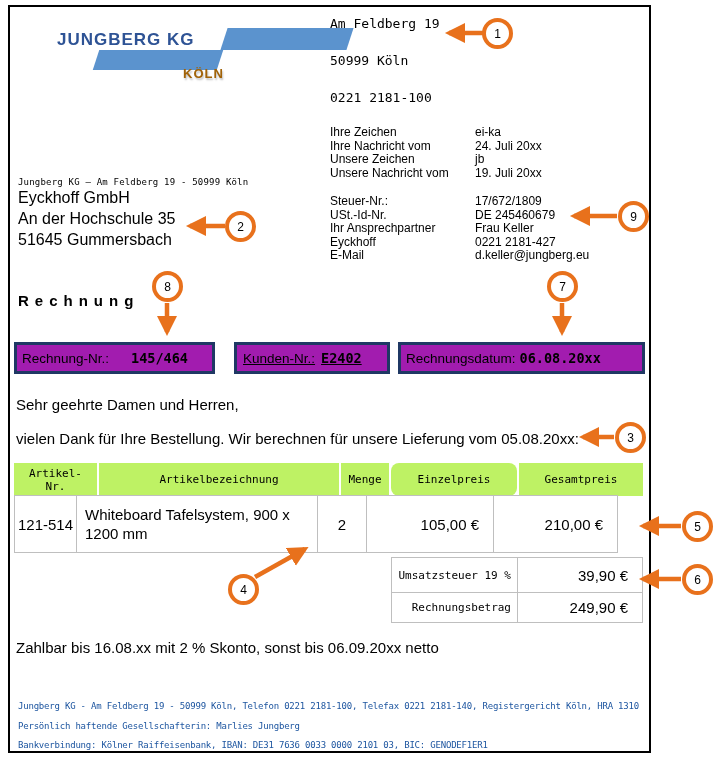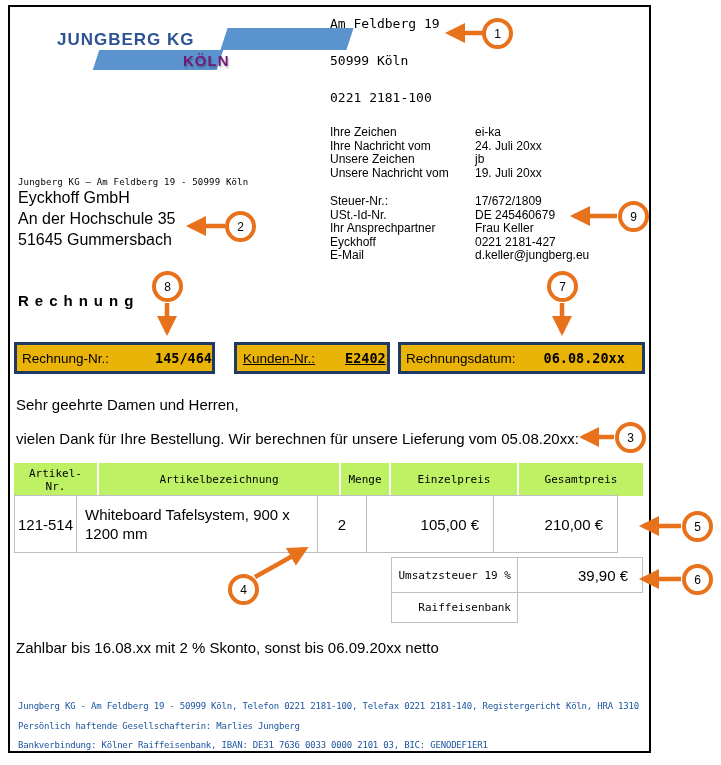--- a/index.html
+++ b/index.html
@@ -10,22 +10,22 @@
   .doc-border { position:absolute; left:8px; top:5px; width:643px; height:748px;
                 border:2px solid #000; background:transparent; }
 
   
   .logo { position:absolute; left:44px; top:24px; width:280px; height:52px; }
   .bar { position:absolute; background:#5b93ce; transform:skewX(-18deg); }
   .bar-top { left:180px; top:4px; width:126px; height:22px; }
   .bar-bottom { left:52px; top:26px; width:124px; height:20px; }
   .logo-company { position:absolute; left:13px; top:6px; font-size:17px; font-weight:bold;
                   letter-spacing:1px; color:#2e5395; }
-  .logo-city { position:absolute; left:139px; top:28px; font-size:15px; font-weight:bold;
-               letter-spacing:1px; color:#701a75; text-shadow:1px 2px 2px rgba(0,0,0,.25); }
+  .logo-city { position:absolute; left:139px; top:42px; font-size:13px; font-weight:bold;
+               letter-spacing:1px; color:#a16207; text-shadow:1px 2px 2px rgba(0,0,0,.25); }
 
   
   .hdr-address { position:absolute; left:330px; top:15px; font-size:13px;
                  line-height:18.5px; white-space:pre; }
 
   
   .ref-block { position:absolute; left:330px; top:126px; font-size:12px; }
   .det-block { position:absolute; left:330px; top:195px; font-size:12px; }
   .kv-row { display:flex; height:13.6px; line-height:13.6px; }
   .kv-label { width:145px; }
@@ -34,41 +34,41 @@
   
   .sender-line { position:absolute; left:18px; top:177px; font-size:9px; letter-spacing:.2px; }
   .recipient { position:absolute; left:18px; top:187px; font-size:16px; line-height:21px; }
 
   
   .doc-title { position:absolute; left:18px; top:292px; font-size:15px; font-weight:600;
                letter-spacing:6px; }
 
   
   .info-box { position:absolute; top:342px; height:32px; border:3px solid #1f3864;
-              background:#eab308; display:flex; align-items:center; font-size:13.5px;gap:24px; }
+              background:#a21caf; display:flex; align-items:center; font-size:13.5px; }
   .ib-1 { left:14px; width:201px; padding-left:5px; }
   .ib-2 { left:234px; width:156px; padding-left:6px;text-decoration:underline; }
   .ib-3 { left:398px; width:247px; padding-left:5px; }
   .ib-value { font-family:"DejaVu Sans Mono", monospace; font-weight:bold; font-size:13.5px; }
   .ib-1 .ib-value { margin-left:22px; }
   .ib-2 .ib-value { margin-left:6px; }
   .ib-3 .ib-value { margin-left:4px; }
 
   
   .salutation { position:absolute; left:16px; top:396px; font-size:15px; }
   .intro      { position:absolute; left:16px; top:430px; font-size:15px; }
   .payment    { position:absolute; left:16px; top:639px; font-size:15px; }
 
   
   .tbl-head { position:absolute; left:14px; top:463px; display:flex; gap:2px; }
   .th-cell { background:#bef264; height:33px; display:flex; align-items:center;
              justify-content:center; text-align:center;
              font-family:"DejaVu Sans Mono", monospace; font-size:11px; line-height:13px; }
   .th-1 { width:83px; padding:0 14px; } .th-2 { width:240px; } .th-3 { width:48px; }
-  .th-4 { width:126px; } .th-5 { width:124px; }
+  .th-4 { width:126px;border-radius:8px; } .th-5 { width:124px; }
 
   .tbl-row { position:absolute; left:14px; top:495px; display:flex; }
   .td-cell { border:1px solid #bfbfbf; height:58px; display:flex; align-items:center;
              font-size:15px; background:#fff; }
   .td-cell + .td-cell { margin-left:-1px; }
   .td-1 { width:63px; justify-content:center; }
   .td-2 { width:242px; padding:4px 8px; line-height:19px; }
   .td-3 { width:50px; justify-content:center; }
   .td-4 { width:128px; justify-content:flex-end; padding-right:14px; }
   .td-5 { width:125px; justify-content:flex-end; padding-right:14px; }
@@ -192,21 +192,22 @@
   <div class="td-cell td-4">105,00 €</div>
   <div class="td-cell td-5">210,00 €</div>
 </div>
 
 <div class="sum-table">
   <div class="sum-row sum-r1">
     <div class="sum-label">Umsatzsteuer 19 %</div>
     <div class="sum-value">39,90 €</div>
   </div>
   <div class="sum-row sum-r2">
-    <div class="sum-label">Raiffeisenbank</div>
+    <div class="sum-label">Rechnungsbetrag</div>
+    <div class="sum-value">249,90 €</div>
   </div>
 </div>
 
 <div class="payment">Zahlbar bis 16.08.xx mit 2 % Skonto, sonst bis 06.09.20xx netto</div>
 
 <div class="footer"><span>Jungberg KG - Am Feldberg 19 - 50999 Köln, Telefon 0221 2181-100, Telefax 0221 2181-140, Registergericht Köln, HRA 1310</span><br>
 <span>Persönlich haftende Gesellschafterin: Marlies Jungberg</span><br>
 <span>Bankverbindung: Kölner Raiffeisenbank, IBAN: DE31 7636 0033 0000 2101 03, BIC: GENODEF1ER1</span></div>
 
 <svg class="ann-svg">

